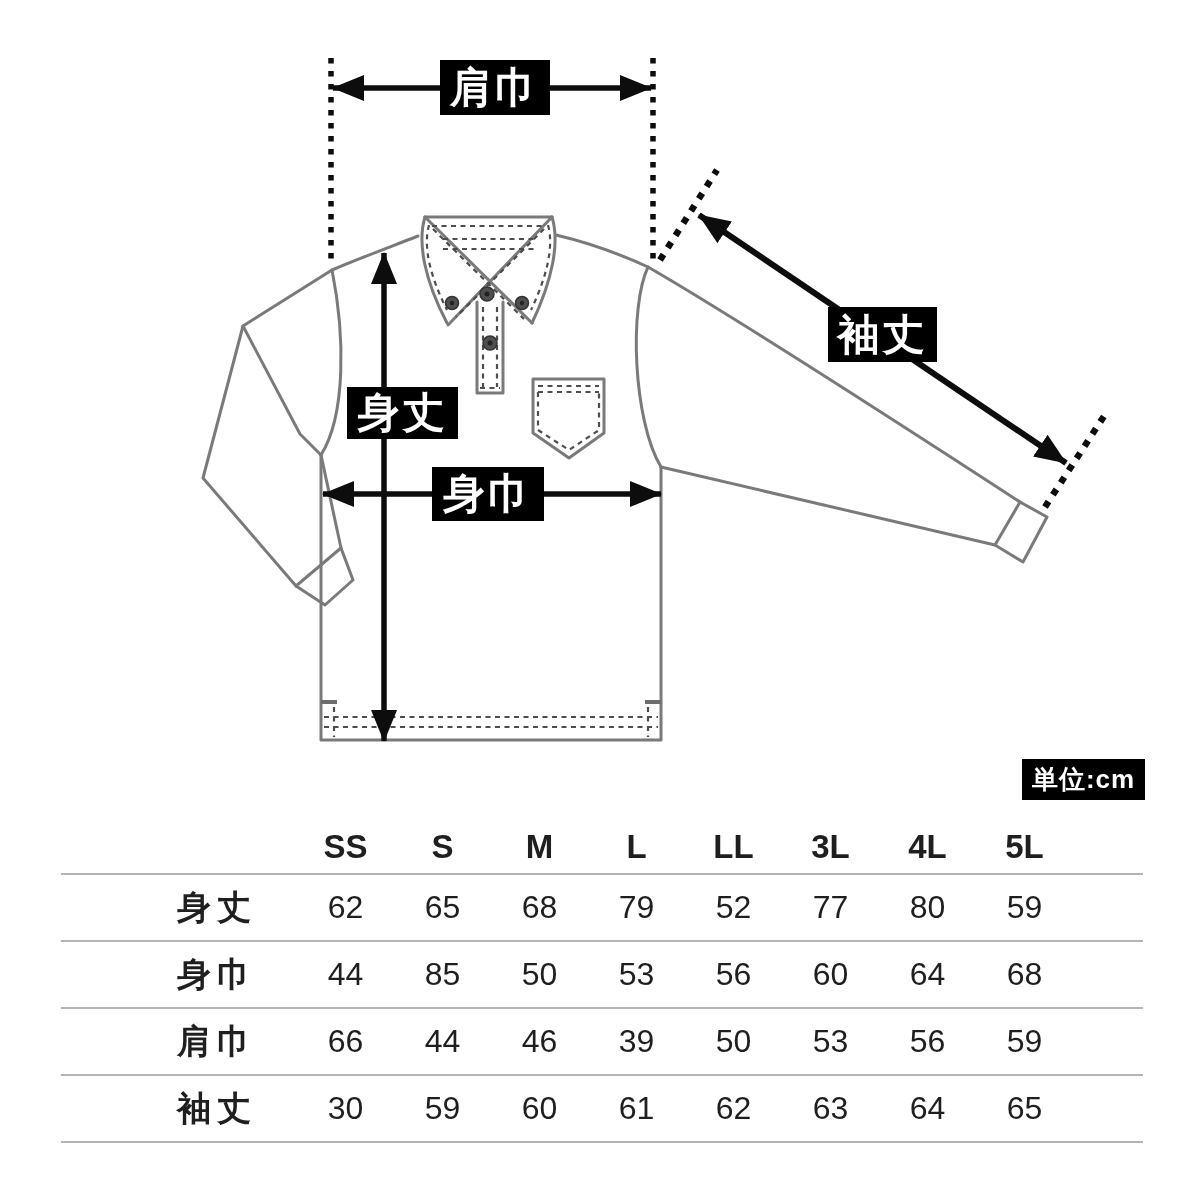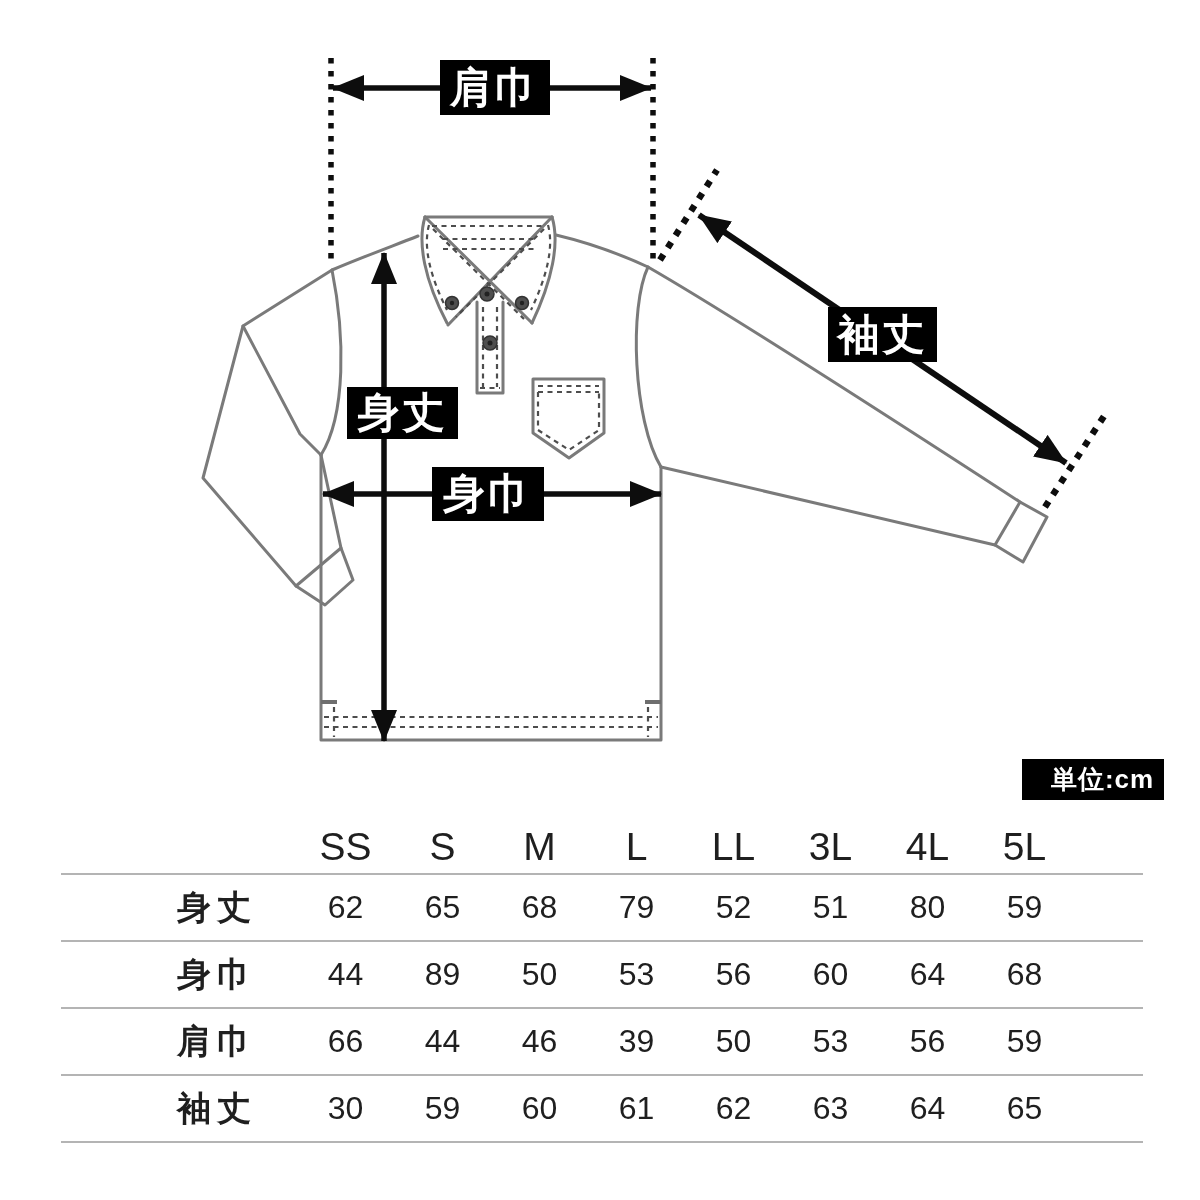--- a/index.html
+++ b/index.html
@@ -10,28 +10,28 @@
   .diagram-svg{position:absolute;left:0;top:0;}
   .dim-label{
     position:absolute;background:var(--label-bg,#000);color:var(--label-text,#fff);
     display:flex;align-items:center;justify-content:center;
     font-weight:bold;font-size:42px;letter-spacing:3px;line-height:1;
   }
   .unit-badge{
     position:absolute;left:1022px;top:759px;width:123px;height:41px;
     background:var(--label-bg,#000);color:var(--label-text,#fff);
     display:flex;align-items:center;justify-content:center;
-    font-weight:bold;font-size:26px;letter-spacing:1px;padding-left:19px;
+    font-weight:bold;font-size:26px;letter-spacing:1px;
   }
   .size-table{
     position:absolute;left:61px;top:820px;width:1082px;
     border-collapse:collapse;table-layout:fixed;color:var(--text-color,#1f1f1f);
   }
   .size-table thead th{
-    height:51px;font-size:39px;font-weight:normal;text-align:center;vertical-align:middle;
+    height:51px;font-size:33px;font-weight:bold;text-align:center;vertical-align:middle;
     border-bottom:2px solid var(--table-line,#b4b4b4);
   }
   .size-table tbody tr{height:67px;border-bottom:2px solid var(--table-line,#b4b4b4);}
   .size-table .label-col{width:234px;}
   .size-table .col-h{width:95px;}
   .size-table .filler{width:auto;}
   .size-table tbody th.row-label{
     font-size:34px;font-weight:bold;text-align:right;padding-right:40px;
     letter-spacing:6px;vertical-align:middle;
   }
@@ -163,29 +163,29 @@
         </tr>
       </thead>
     <tbody>
         <tr>
           <th class="row-label label-col">身丈</th>
           <td class="col-h">62</td>
           <td class="col-h">65</td>
           <td class="col-h">68</td>
           <td class="col-h">79</td>
           <td class="col-h">52</td>
-          <td class="col-h">51</td>
+          <td class="col-h">77</td>
           <td class="col-h">80</td>
           <td class="col-h">59</td>
           <td class="filler"></td>
         </tr>
         <tr>
           <th class="row-label label-col">身巾</th>
           <td class="col-h">44</td>
-          <td class="col-h">89</td>
+          <td class="col-h">85</td>
           <td class="col-h">50</td>
           <td class="col-h">53</td>
           <td class="col-h">56</td>
           <td class="col-h">60</td>
           <td class="col-h">64</td>
           <td class="col-h">68</td>
           <td class="filler"></td>
         </tr>
         <tr>
           <th class="row-label label-col">肩巾</th>

